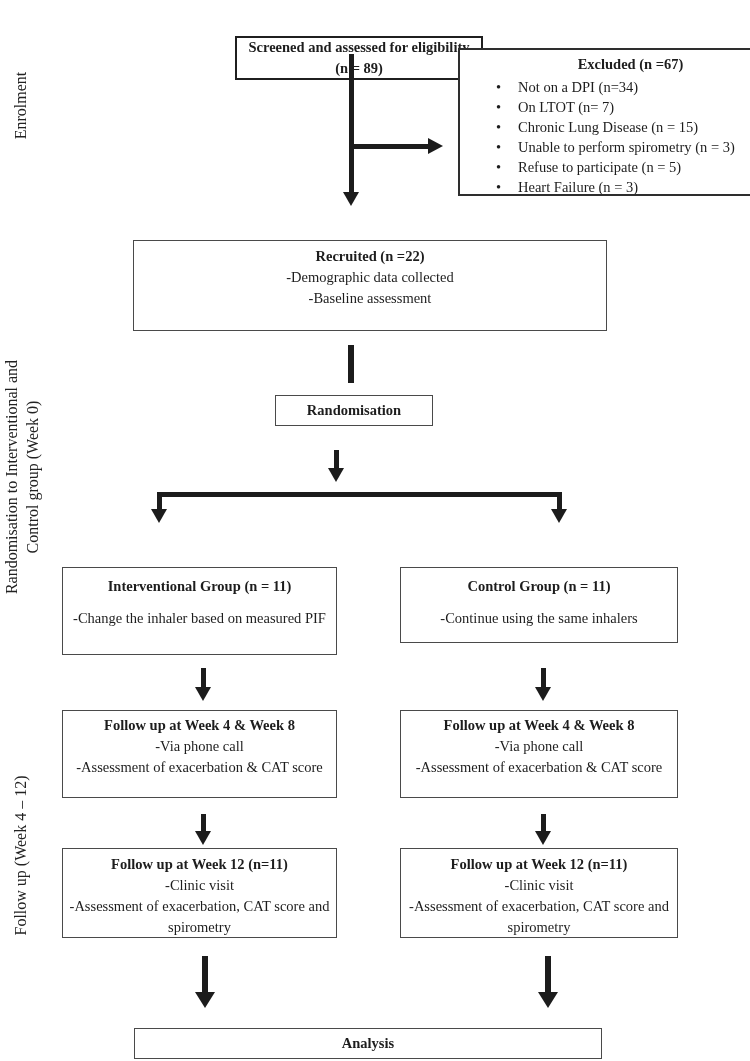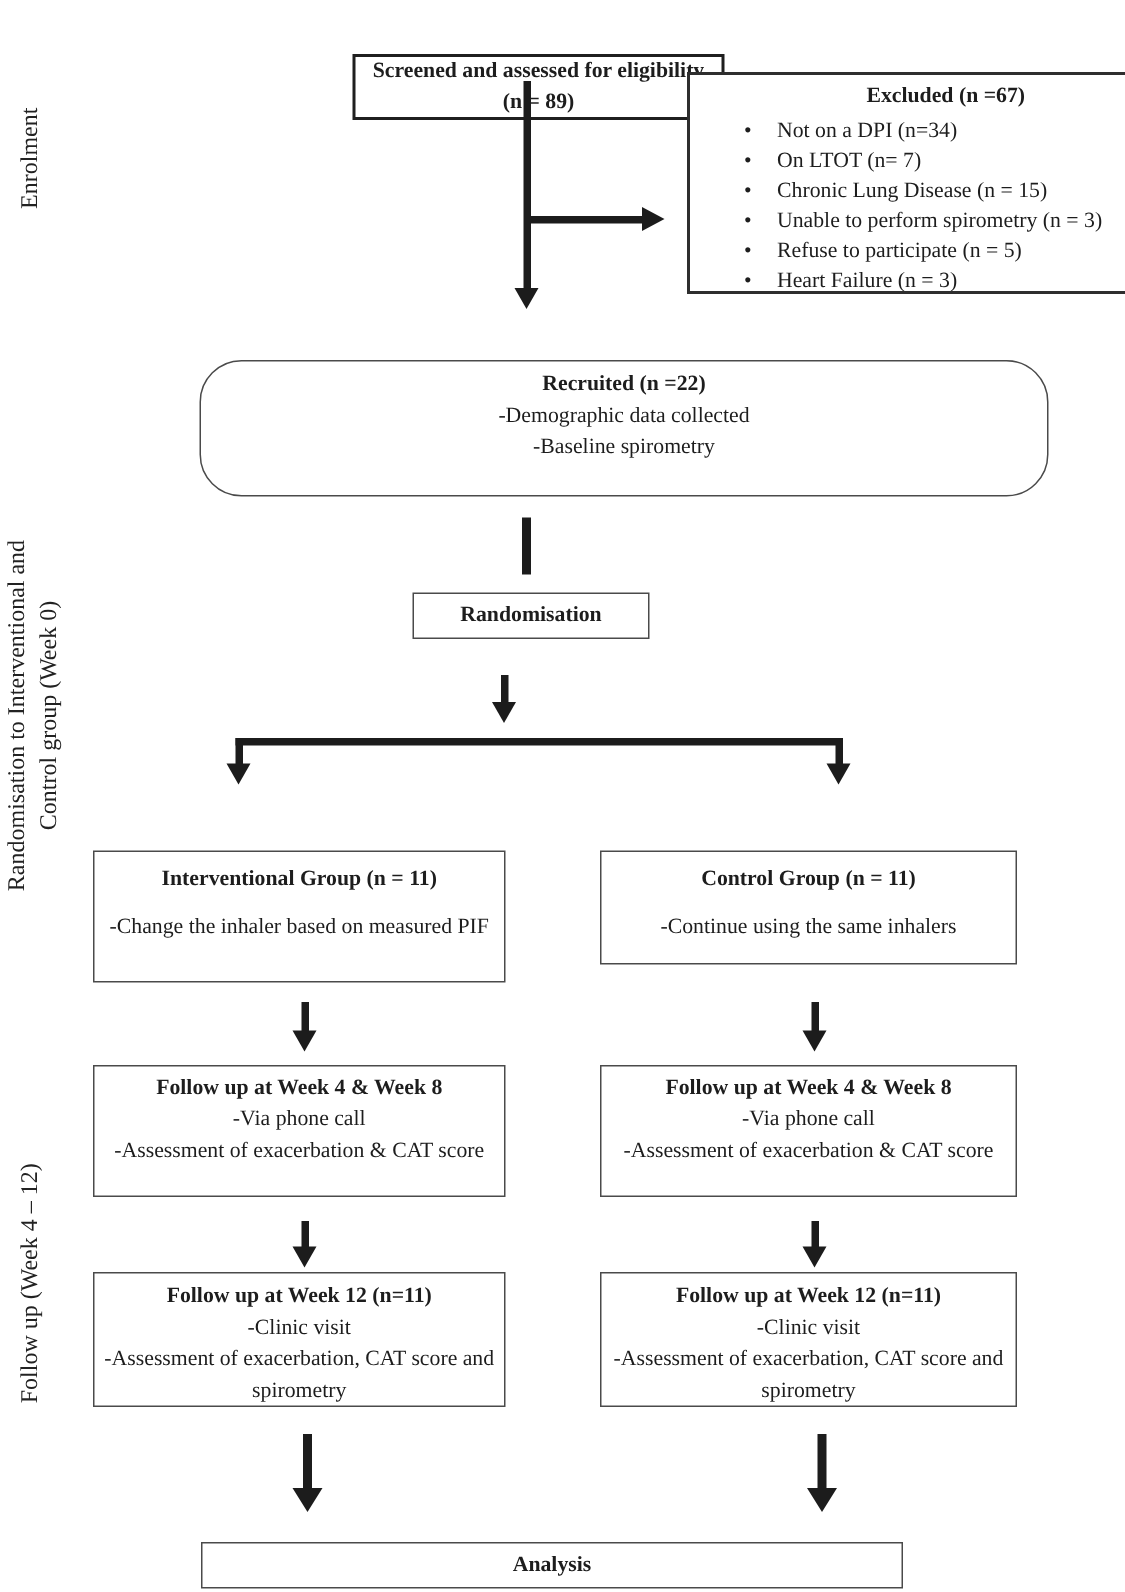--- a/index.html
+++ b/index.html
@@ -78,24 +78,24 @@
         <span class="excl-bullet">•</span>
         <span class="excl-text">Refuse to participate (n = 5)</span>
       </li>
       <li class="excl-item">
         <span class="excl-bullet">•</span>
         <span class="excl-text">Heart Failure (n = 3)</span>
       </li>
     </ul>
   </div>
 
-  <div class="box box-recruited" style="left:133px;top:240px;width:566px;height:91px;border-radius:28px;">
+  <div class="box box-recruited" style="left:133px;top:240px;width:474px;height:91px;">
     <div class="title">Recruited (n =22)</div>
     <div>-Demographic data collected</div>
-    <div>-Baseline spirometry</div>
+    <div>-Baseline assessment</div>
   </div>
 
   <div class="box box-center" style="left:275px;top:395px;width:158px;height:31px;">
     <div class="title">Randomisation</div>
   </div>
 
   <div class="box box-group" style="left:62px;top:567px;width:275px;height:88px;">
     <div class="title">Interventional Group (n = 11)</div>
     <div class="group-body">-Change the inhaler based on measured PIF</div>
   </div>

